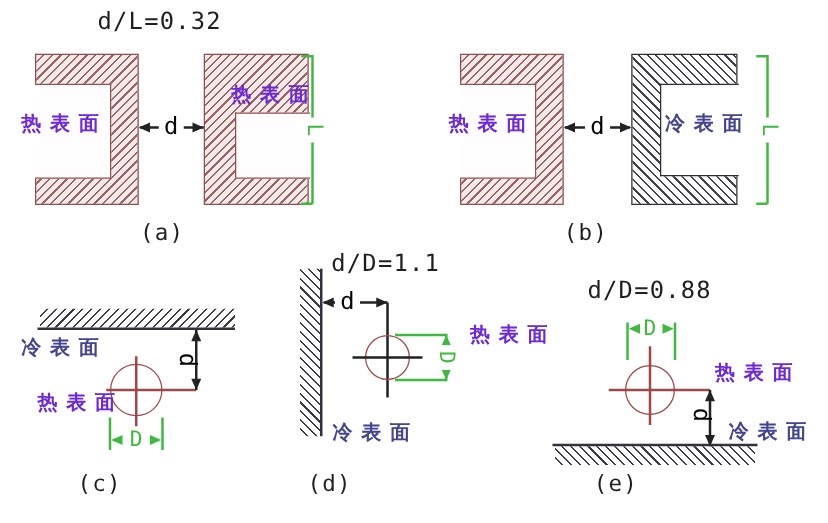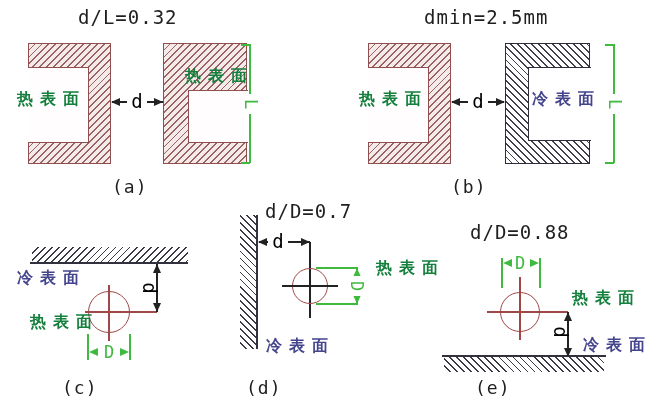--- a/index.html
+++ b/index.html
@@ -4,21 +4,21 @@
 <style>
   html,body{margin:0;padding:0;background:#ffffff;}
   .stage{position:relative;width:662px;height:418px;background:#ffffff;overflow:hidden;
          font-family:"DejaVu Sans","Liberation Sans",sans-serif;}
   
   .t{position:absolute;font-family:"DejaVu Sans Mono","Liberation Mono",monospace;
      color:#1f1f1f;white-space:nowrap;}
   .title{font-size:19px;letter-spacing:1px;}
   .cap{font-size:18px;letter-spacing:1px;}
   .cn{position:absolute;font-size:16px;letter-spacing:7px;font-weight:bold;white-space:nowrap;z-index:6;}
-  .hot{color:#15803d;}
+  .hot{color:#6d28d9;}
   .cold{color:#45458e;}
   .grn{color:#3fba3f;}
   
   .ln{position:absolute;background:#222222;z-index:3;}
   .rln{background:#a04848;}
   .gln{background:#3fba3f;}
   .nln{background:#32323e;}
   
   .hatch-red{position:absolute;box-sizing:border-box;border:1.5px solid #8f4f4f;
     background-color:#f5eaea;
@@ -71,21 +71,20 @@
   <div class="arr a-r" style="left:154px;top:98px;"></div>
   <div class="dlab wbg" style="left:127px;top:91px;">d</div>
 
   <div class="ln gln" style="left:249px;top:44px;width:1.5px;height:119px;"></div>
   <div class="ln gln" style="left:241px;top:44px;width:9px;height:1.5px;"></div>
   <div class="ln gln" style="left:241px;top:162px;width:9px;height:1.5px;"></div>
   <div class="dlab rot wbg grn" style="left:241px;top:94px;font-size:17px;">L</div>
 
   <div class="t cap" style="left:112px;top:176px;">(a)</div>
 
-  <div class="t title" style="left:424px;top:6px;">dmin=2.5mm</div>
 
   <div class="hatch-red" style="left:368px;top:43px;width:83px;height:121px;">
     <div class="punch-red" style="left:-1.5px;top:23px;width:61px;height:76px;border-left:none;"></div>
   </div>
   <div class="cn hot" style="left:359px;top:89px;">热表面</div>
 
   <div class="hatch-blue" style="left:505px;top:43px;width:85px;height:121px;">
     <div class="punch-blue" style="right:-1.5px;top:23px;width:63px;height:74px;border-right:none;"></div>
   </div>
   <div class="cn cold" style="left:532px;top:89px;">冷表面</div>
@@ -118,21 +117,21 @@
   <div class="dlab rot" style="left:140px;top:278px;">d</div>
 
   <div class="ln gln" style="left:87px;top:334px;width:1.5px;height:26px;"></div>
   <div class="ln gln" style="left:129px;top:334px;width:1.5px;height:26px;"></div>
   <div class="arr g a-l" style="left:89px;top:348px;"></div>
   <div class="arr g a-r" style="left:120px;top:348px;"></div>
   <div class="dlab grn" style="left:99px;top:342px;font-size:17px;">D</div>
 
   <div class="t cap" style="left:62px;top:377px;">(c)</div>
 
-  <div class="t title" style="left:265px;top:200px;">d/D=0.7</div>
+  <div class="t title" style="left:265px;top:200px;">d/D=1.1</div>
 
   <div class="band" style="left:240px;top:215px;width:16px;height:134px;"></div>
   <div class="ln nln" style="left:256px;top:215px;width:2px;height:134px;"></div>
   <div class="cn cold" style="left:266px;top:336px;">冷表面</div>
 
   <div class="ln" style="left:259px;top:241px;width:51px;height:1.5px;"></div>
   <div class="arr a-l" style="left:258px;top:238px;"></div>
   <div class="arr a-r" style="left:301px;top:238px;"></div>
   <div class="dlab wbg" style="left:268px;top:231px;">d</div>
 

